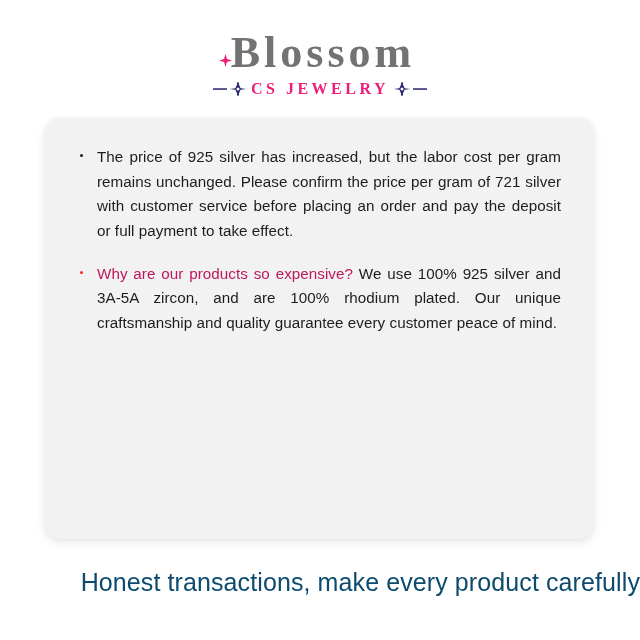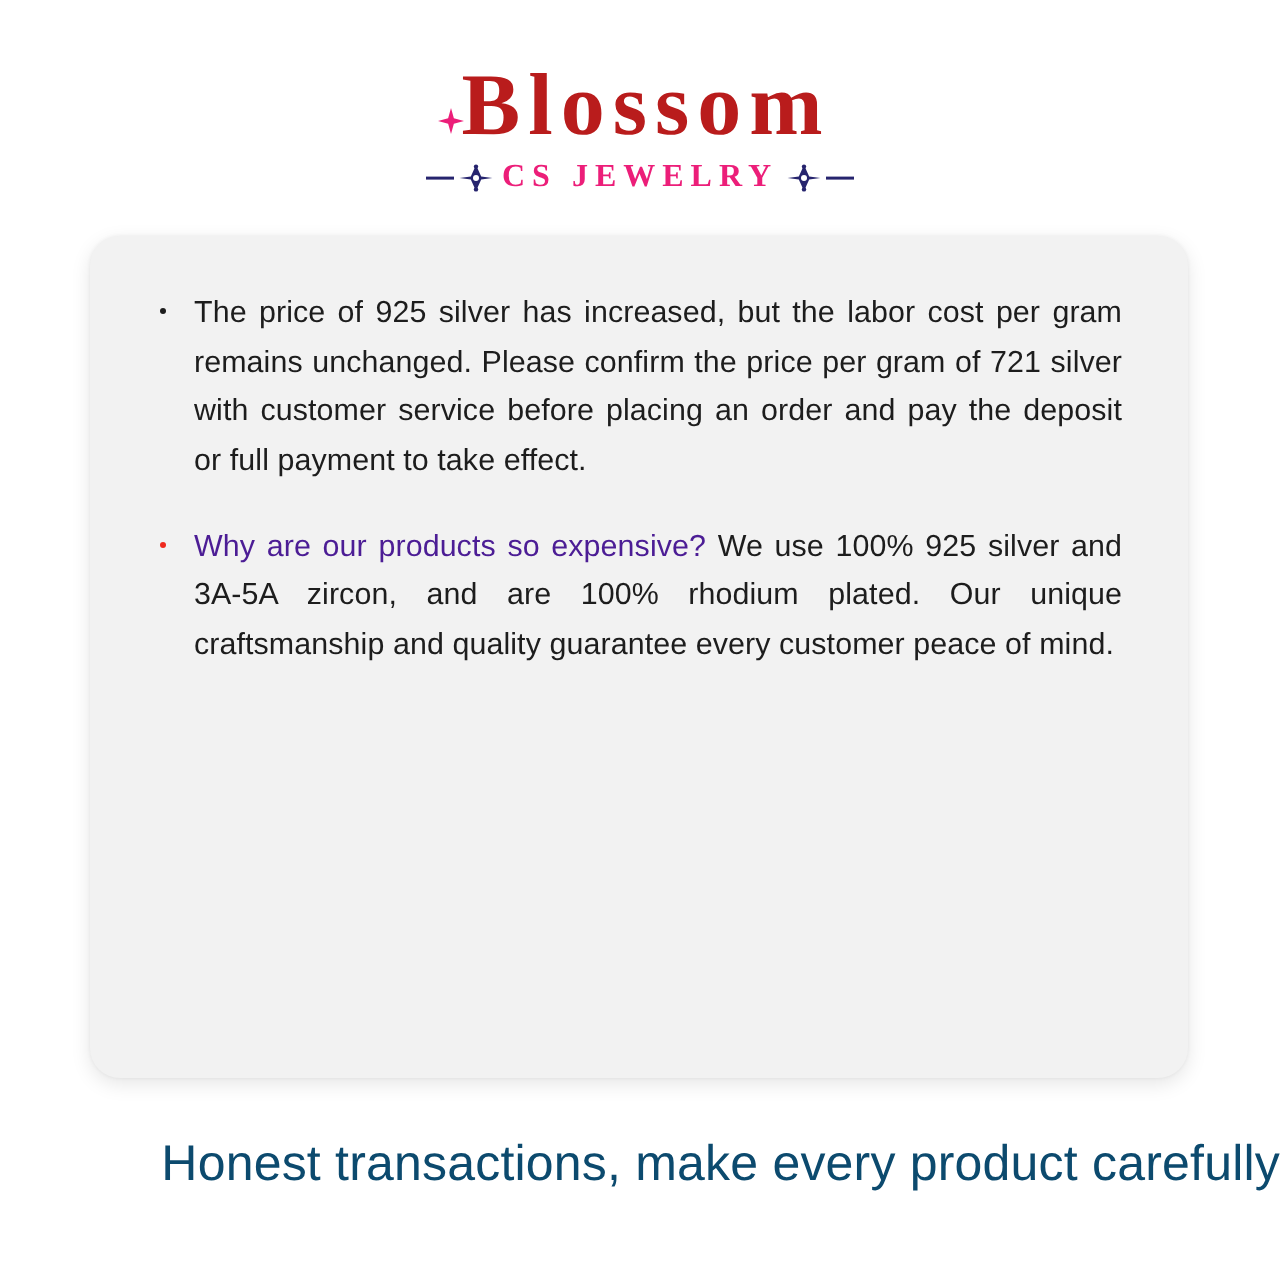--- a/index.html
+++ b/index.html
@@ -21,21 +21,21 @@
     padding-top: 30px;
     text-align: center;
   }
   .wordmark {
     position: relative;
     display: inline-block;
     font-family: "Liberation Serif", "DejaVu Serif", serif;
     font-size: 44px;
     font-weight: 700;
     letter-spacing: 4px;
-    color: #b91c1c;
+    color: #737373;
     line-height: 1.05;
     padding-left: 6px;
   }
   .sparkle {
     position: absolute;
     left: -6px;
     top: 24px;
     width: 13px;
     height: 13px;
   }
@@ -101,21 +101,21 @@
     border-radius: 50%;
     background: #1d1d1d;
   }
   
   .notice-item.dot-middle .dot {
     top: 50%;
     margin-top: -1.7px;
   }
   .notice-item.accent .dot { background: #ef2a1e; }
 
-  .hl-red { color: #4c1d95; }
+  .hl-red { color: #be185d; }
 
   
   .footer {
     position: absolute;
     left: 0;
     top: 568px;
     width: 100%;
     text-align: right;
     font-size: 25px;
     color: #0c4a6e;

